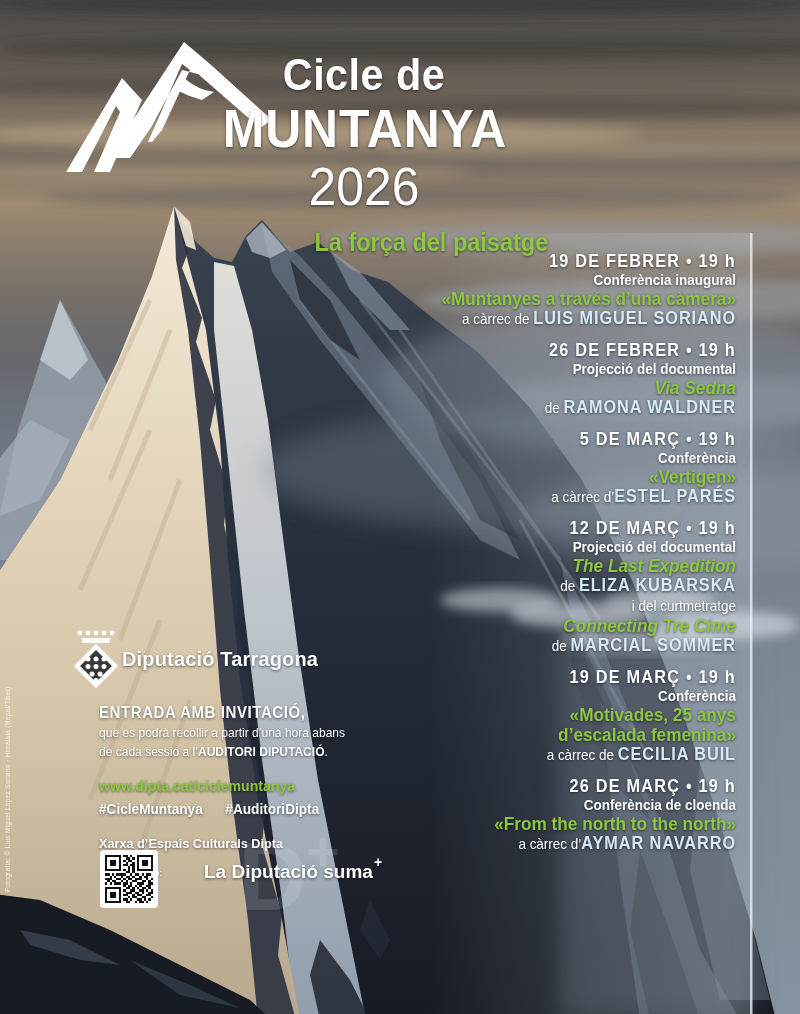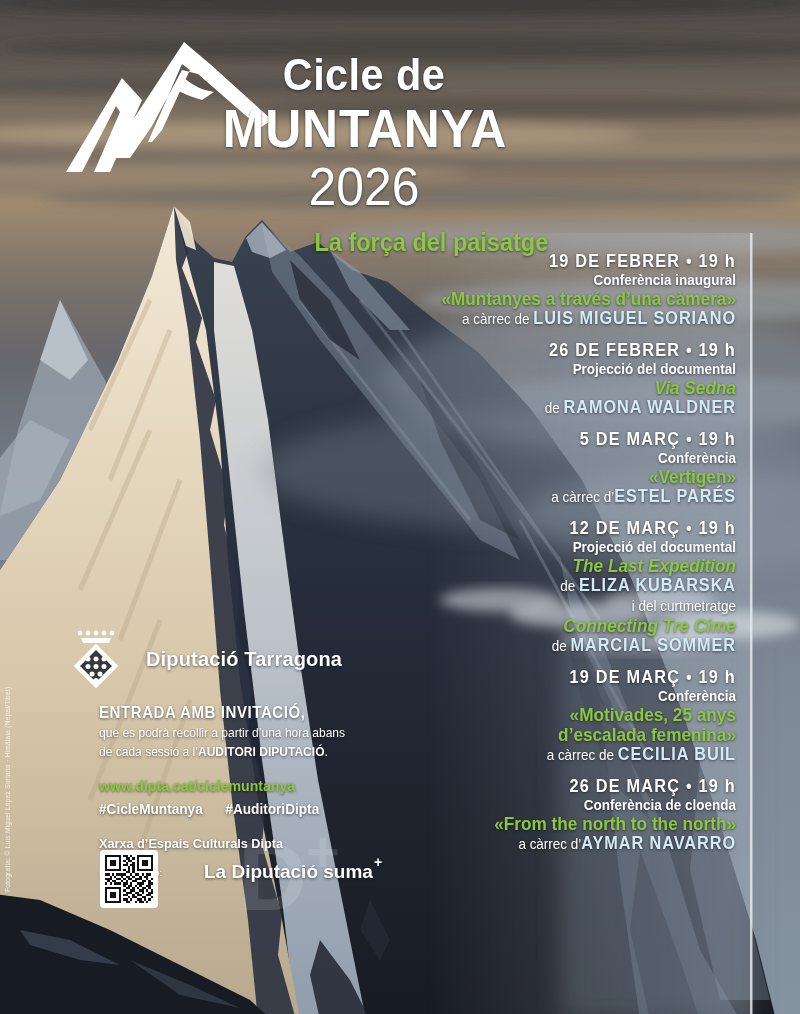--- a/index.html
+++ b/index.html
@@ -23,21 +23,21 @@
   .ev{margin-bottom:10px;}
   .ev-date{font-size:17.5px;font-weight:700;letter-spacing:1.3px;line-height:22px;}
   .ev-kind{font-size:14.5px;font-weight:600;line-height:17px;}
   .ev-line{line-height:19px;}
   .gt,.gti{color:var(--green);font-size:18.5px;font-weight:700;line-height:20px;}
   .gti{font-style:italic;}
   .pre{font-size:14.5px;}
   .name{font-size:17.5px;font-weight:600;letter-spacing:1px;color:var(--nameblue);}
 
   
-  .brand{position:absolute;top:630px;left:74px;display:flex;align-items:center;gap:28px;color:#fff;}
+  .brand{position:absolute;top:630px;left:74px;display:flex;align-items:center;gap:4px;color:#fff;}
   .brand .wordmark{font-size:21px;font-weight:700;letter-spacing:.2px;transform:scaleX(.95);transform-origin:0 50%;}
   .dipta-logo{width:44px;height:58px;}
   .infoblock{position:absolute;left:99px;top:704px;color:#fff;transform:scaleX(.94);transform-origin:0 0;}
   .entrada-t{font-size:16px;font-weight:700;letter-spacing:.6px;}
   .entrada-l{font-size:12.8px;line-height:16px;margin-top:3px;}
   .entrada-l .b{font-weight:700;}
   .url{margin-top:17px;font-size:15px;font-weight:700;color:var(--green);}
   .tags{margin-top:7px;font-size:14.5px;font-weight:600;display:flex;gap:24px;}
   .xarxa{margin-top:19px;font-size:13.5px;font-weight:700;}
   .mesinfo{margin-top:16px;font-size:9.5px;}

